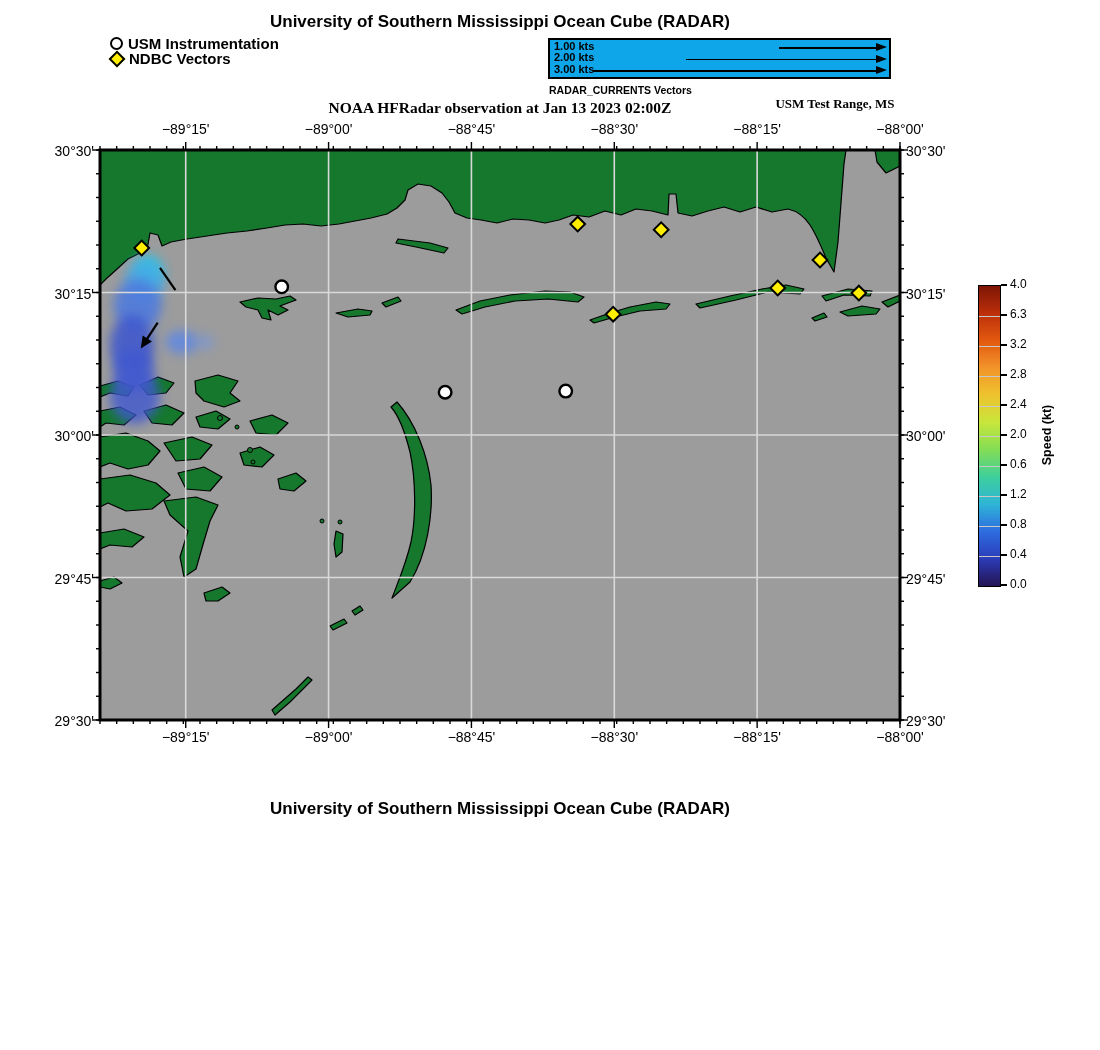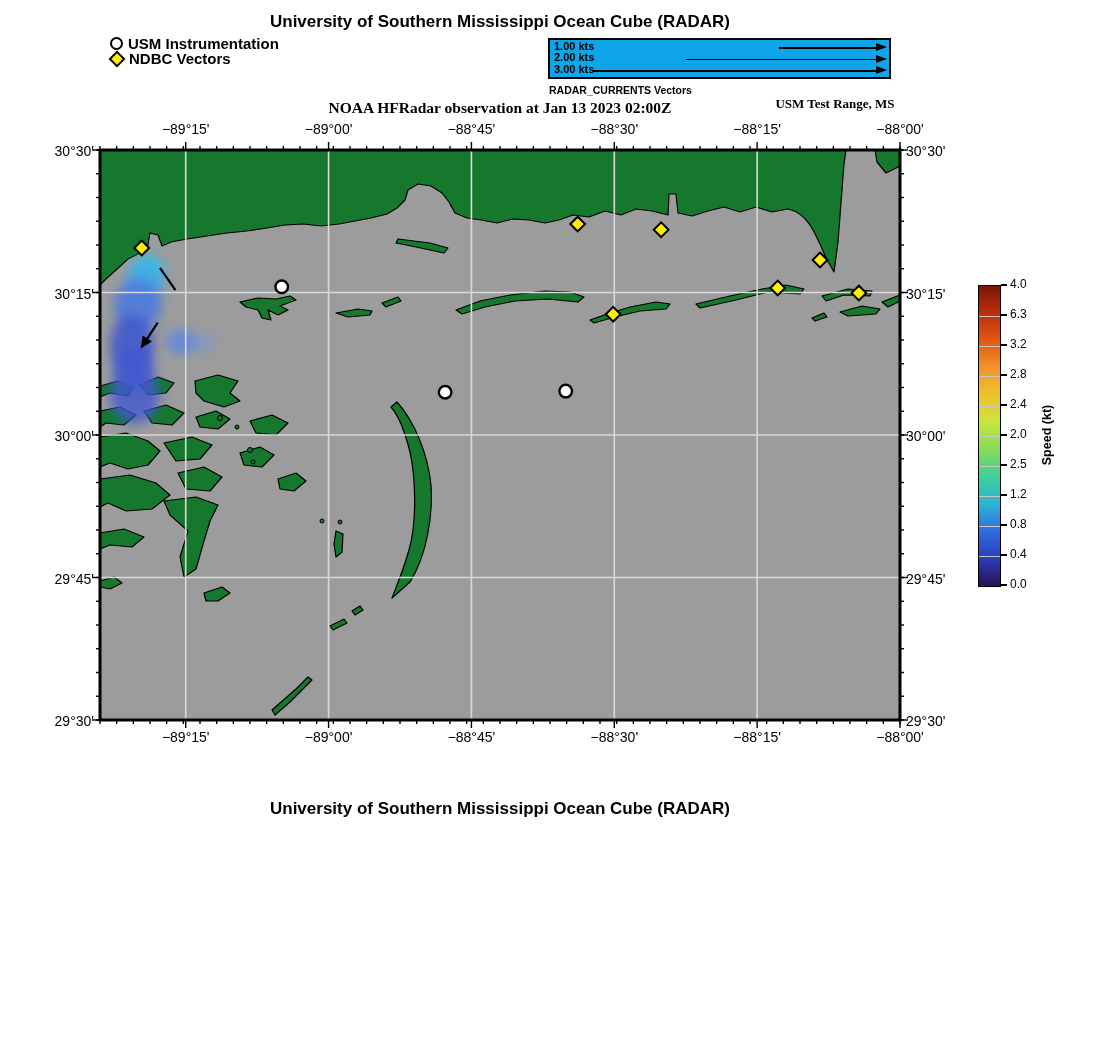--- a/index.html
+++ b/index.html
@@ -377,21 +377,21 @@
       <div class="cb-tick-label" style="top: 307px;">6.3</div>
       <div class="cb-dash" style="top: 344.25px;"></div>
       <div class="cb-tick-label" style="top: 337px;">3.2</div>
       <div class="cb-dash" style="top: 374.25px;"></div>
       <div class="cb-tick-label" style="top: 367px;">2.8</div>
       <div class="cb-dash" style="top: 404.25px;"></div>
       <div class="cb-tick-label" style="top: 397px;">2.4</div>
       <div class="cb-dash" style="top: 434.25px;"></div>
       <div class="cb-tick-label" style="top: 427px;">2.0</div>
       <div class="cb-dash" style="top: 464.25px;"></div>
-      <div class="cb-tick-label" style="top: 457px;">2.5</div>
+      <div class="cb-tick-label" style="top: 457px;">0.6</div>
       <div class="cb-dash" style="top: 494.25px;"></div>
       <div class="cb-tick-label" style="top: 487px;">1.2</div>
       <div class="cb-dash" style="top: 524.25px;"></div>
       <div class="cb-tick-label" style="top: 517px;">0.8</div>
       <div class="cb-dash" style="top: 554.25px;"></div>
       <div class="cb-tick-label" style="top: 547px;">0.4</div>
       <div class="cb-dash" style="top: 584.25px;"></div>
       <div class="cb-tick-label" style="top: 577px;">0.0</div>
     </div>
 

